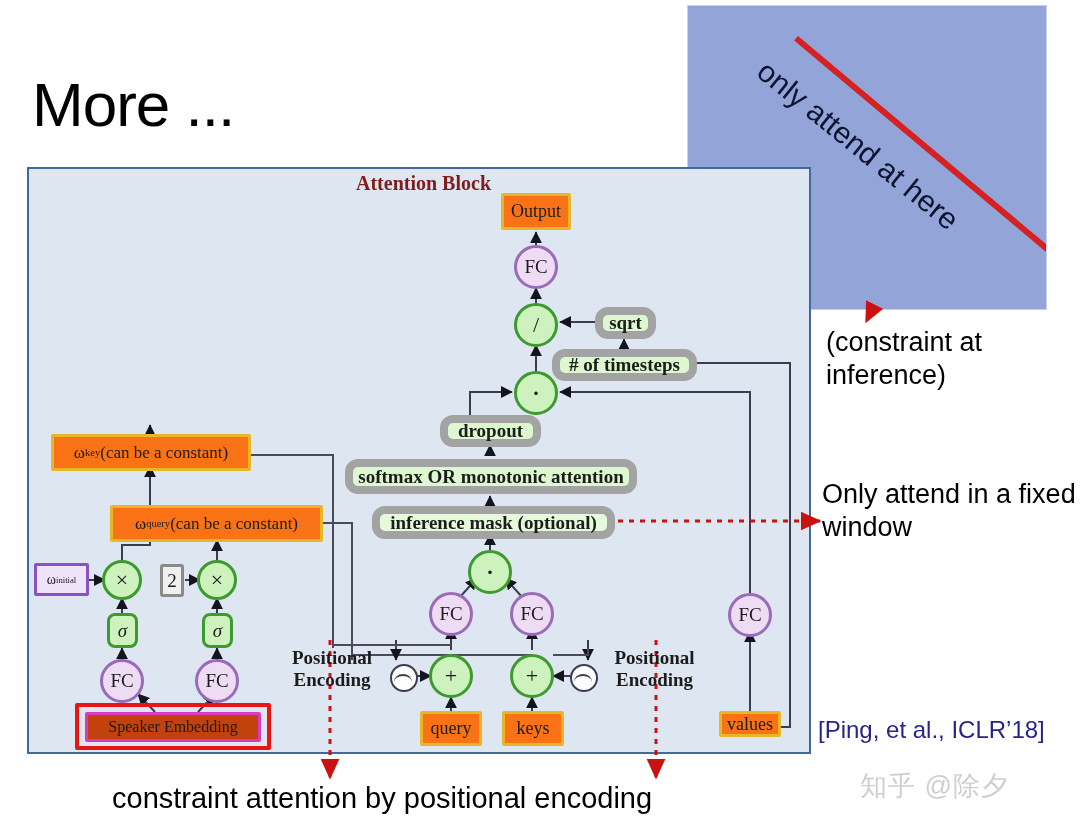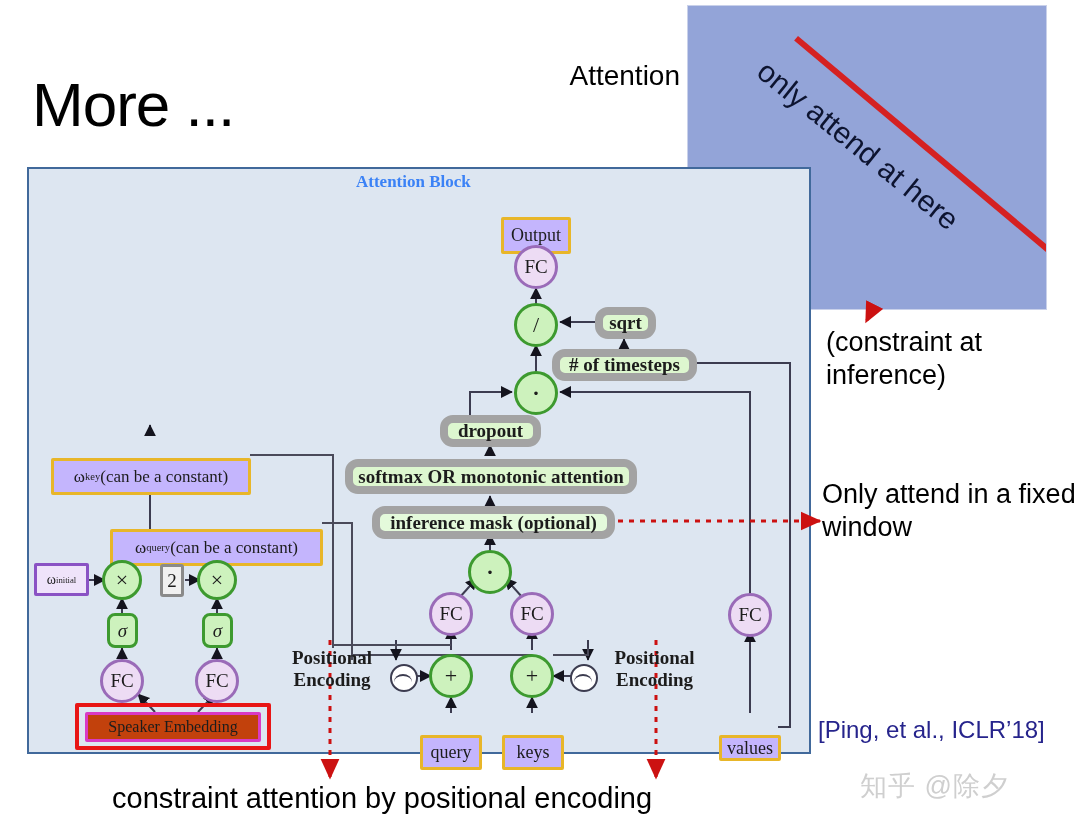--- a/index.html
+++ b/index.html
@@ -67,37 +67,36 @@
   
   #attention-block{
     left:27px;top:167px;width:784px;height:587px;
     background:#dde6f1;
     border:2px solid #41699b;
     box-sizing:border-box;
   }
   #attention-block-title{
     left:356px;top:172px;
     font-family:"Liberation Serif", serif;
-    font-size:17px;font-weight:bold;color:#3b82f6;
+    font-size:20px;font-weight:bold;color:#7f1d1d;
     white-space:nowrap;
   }
 
   
   .node{
     position:absolute;
     font-family:"Liberation Serif", serif;
     display:flex;align-items:center;justify-content:center;
     color:#1c1c1c;text-align:center;
     box-sizing:border-box;
     white-space:nowrap;
   }
   .yellow{
-    background:#c4b5fd;border:3px solid #e8b629;border-radius:2px;
+    background:#f97316;border:3px solid #e8b629;border-radius:2px;
     font-size:18px;
-    margin-top:24px;
   }
   .greenbox{
     background:#ddf7cf;border:8px solid #a3a3a3;border-radius:13px;
     font-size:19px;font-weight:bold;
   }
   .greencirc{
     background:#cdf2bd;border:3px solid #3d9a2f;border-radius:50%;
     font-size:22px;
   }
   .purplecirc{
@@ -150,21 +149,20 @@
 
 <div class="abs" id="slide-title">More ...</div>
 
 <div class="abs" id="attention-matrix">
   <div class="diag" style="left:110px;top:30px;width:400px;transform:rotate(40deg);"></div>
   <div class="diag" style="left:-175px;top:260px;width:400px;transform:rotate(40deg);"></div>
   <div id="matrix-text">only attend at here</div>
 </div>
 
 <div class="abs ann" id="attention-matrix-label">
-  <div>Attention</div>
 </div>
 
 <div class="abs ann" id="constraint-inference-note">(constraint at inference)</div>
 <div class="abs ann" id="fixed-window-note">Only attend in a fixed window</div>
 <div class="abs" id="citation">[Ping, et al., ICLR’18]</div>
 <div class="abs" id="watermark">知乎 @除夕</div>
 <div class="abs" id="bottom-caption">constraint attention by positional encoding</div>
 
 <div class="abs" id="attention-block"></div>
 <div class="abs" id="attention-block-title">Attention Block</div>

